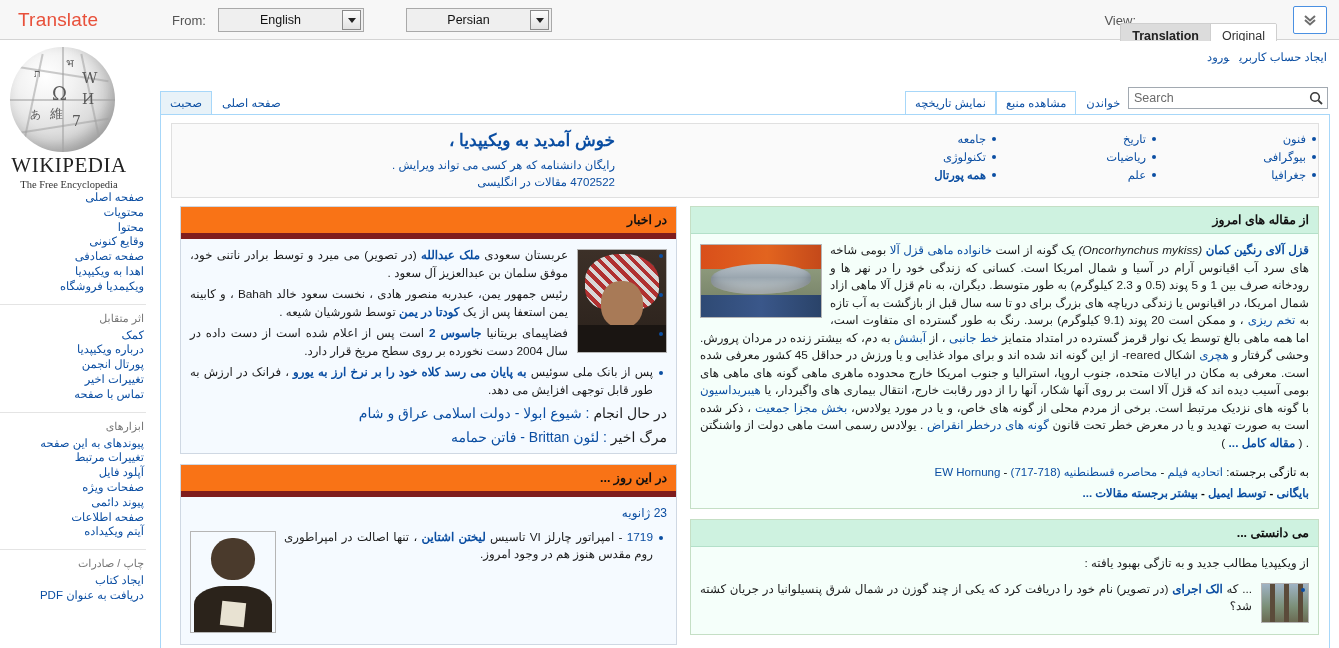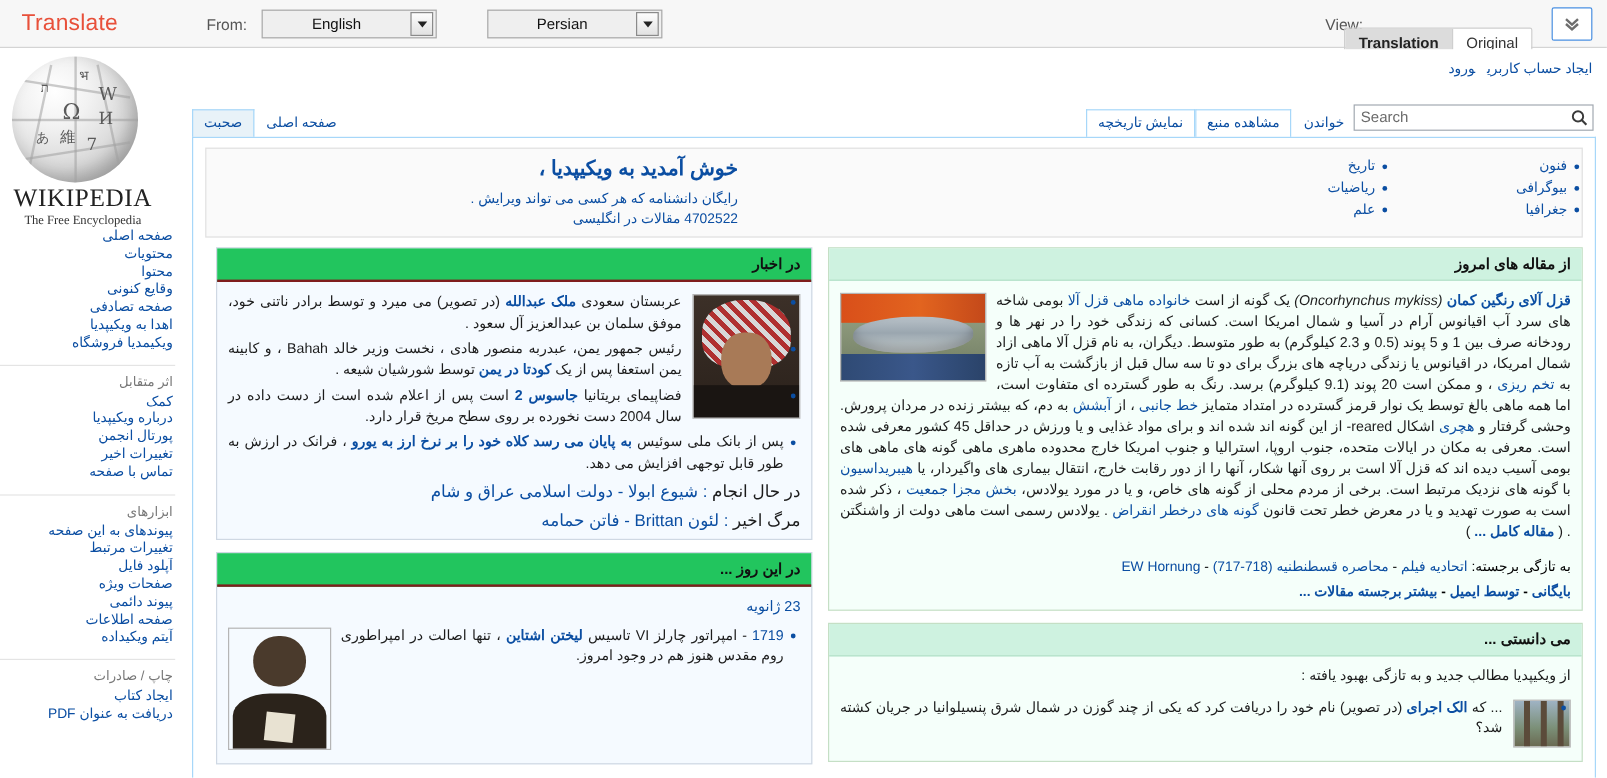--- a/index.html
+++ b/index.html
@@ -192,21 +192,21 @@
   #cols { display: flex; margin-top: 8px; gap: 13px; }
   #col-right { width: 629px; }
   #col-left  { width: 497px; }
 
   .card { border: 1px solid #cfd8e3; margin-bottom: 10px; }
   .card.green { border-color: #c5dfc5; }
   .card-head {
     font-size: 12.5px; font-weight: bold; color: #111;
     padding: 5px 9px 6px; text-align: right;
   }
-  .card.blue .card-head { background: #22c55e; border-bottom: 2px solid #7f1d1d; }
+  .card.blue .card-head { background: #f97316; border-bottom: 6px solid #7f1d1d; }
   .card.green .card-head { background: #cef2e0; border-bottom: 1px solid #b3e0c9; }
   .card.blue { background: #f5faff; }
   .card.green { background: #f5fffa; }
   .card-body { padding: 8px 9px 7px; font-size: 11.8px; color: #1b1b1b; line-height: 17.5px; text-align: justify; }
 
   .thumb { border: 1px solid #b5b5b5; display: block; }
   .thumb.fish {
     float: left; margin: 2px 8px 4px 0; width: 122px; height: 74px;
     background:
       linear-gradient(180deg,#7d8b6e 0%, #8e9a7d 30%, #6e7a60 100%);
@@ -418,20 +418,25 @@
           <div class="portal-col">
             <div class="portal-li">فنون</div>
             <div class="portal-li">بیوگرافی</div>
             <div class="portal-li">جغرافیا</div>
           </div>
           <div class="portal-col">
             <div class="portal-li">تاریخ</div>
             <div class="portal-li">ریاضیات</div>
             <div class="portal-li">علم</div>
           </div>
+          <div class="portal-col">
+            <div class="portal-li">جامعه</div>
+            <div class="portal-li">تکنولوژی</div>
+            <div class="portal-li b">همه پورتال</div>
+          </div>
         </div>
       <div id="welcome">
         <div class="w-title">خوش آمدید به ویکیپدیا ،</div>
         <div class="w-sub">رایگان دانشنامه که هر کسی می تواند ویرایش .</div>
         <div class="w-count">4702522 مقالات در انگلیسی</div>
       </div>
     </div>
 
     <div id="cols">
 
@@ -477,21 +482,21 @@
         <div class="card blue">
           <div class="card-head">در اخبار</div>
           <div class="card-body clearfix">
             <div class="thumb king">
               <div class="king-h"></div>
                 <div class="king-f"></div>
                 <div class="king-b"></div>
             </div>
             <ul class="news-ul" id="news-list">
                 <li><span>عربستان سعودی </span><span class="lnk b">ملک عبدالله</span><span> (در تصویر) می میرد و توسط برادر ناتنی خود، موفق سلمان بن عبدالعزیز آل سعود .</span></li>
-                <li><span>رئیس جمهور یمن، عبدربه منصور هادی ، نخست وزیر خالد Bahah ، و کابینه یمن استعفا پس از یک </span><span class="lnk b">کودتا در یمن</span><span> توسط شورشیان شیعه .</span></li>
+                <li><span>رئیس جمهور یمن، عبدربه منصور هادی ، نخست سعود خالد Bahah ، و کابینه یمن استعفا پس از یک </span><span class="lnk b">کودتا در یمن</span><span> توسط شورشیان شیعه .</span></li>
                 <li><span>فضاپیمای بریتانیا </span><span class="lnk b">جاسوس 2</span><span> است پس از اعلام شده است از دست داده در سال 2004 دست نخورده بر روی سطح مریخ قرار دارد.</span></li>
                 <li><span>پس از بانک ملی سوئیس </span><span class="lnk b">به پایان می رسد کلاه خود را بر نرخ ارز به یورو</span><span> ، فرانک در ارزش به طور قابل توجهی افزایش می دهد.</span></li>
               </ul>
             <div class="foot-line">
               <span class="b">در حال انجام</span>
               <span class="lnk">: شیوع ابولا - دولت اسلامی عراق و شام</span>
             </div>
             <div class="foot-line">
               <span class="b">مرگ اخیر</span>
               <span class="lnk">: لئون Brittan - فاتن حمامه</span>

